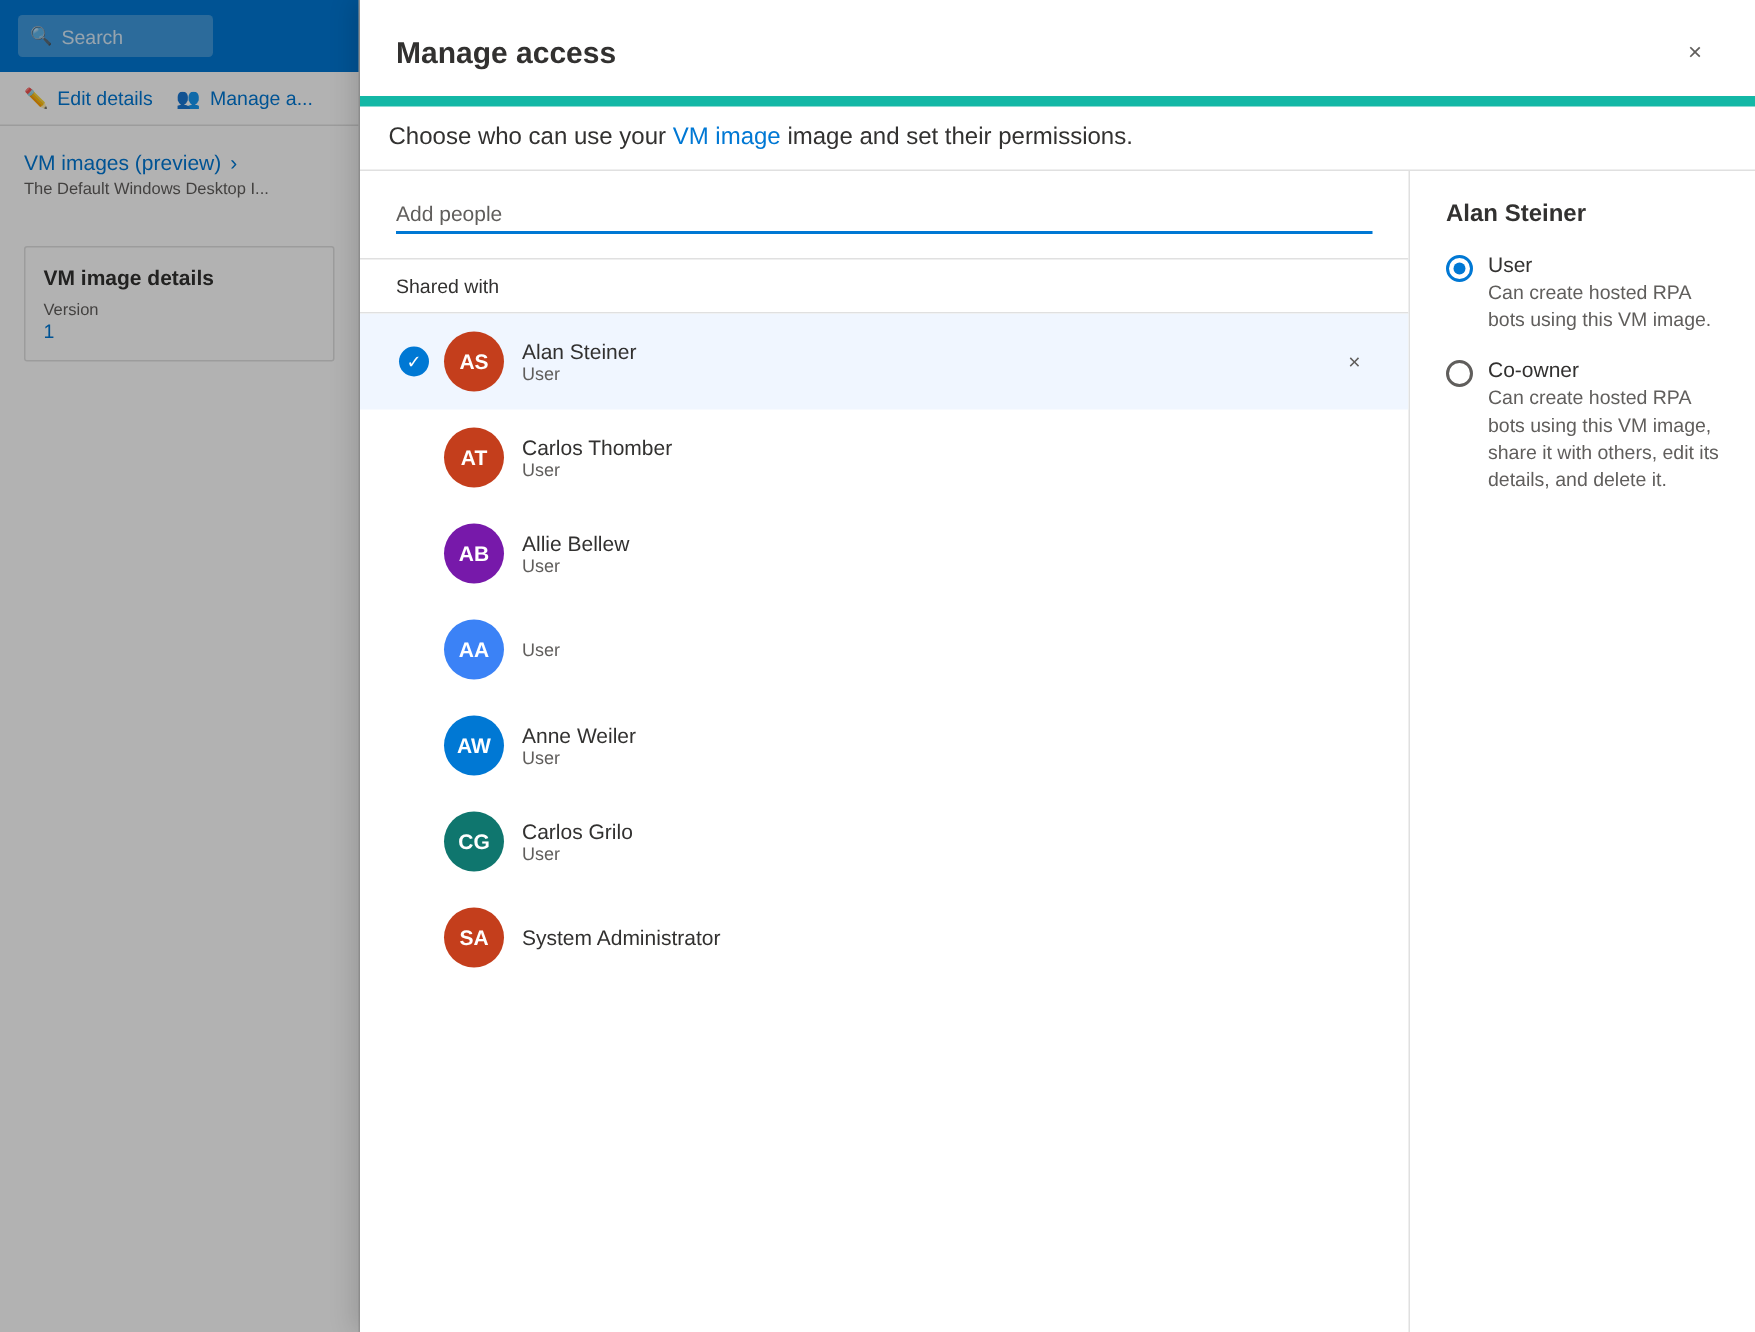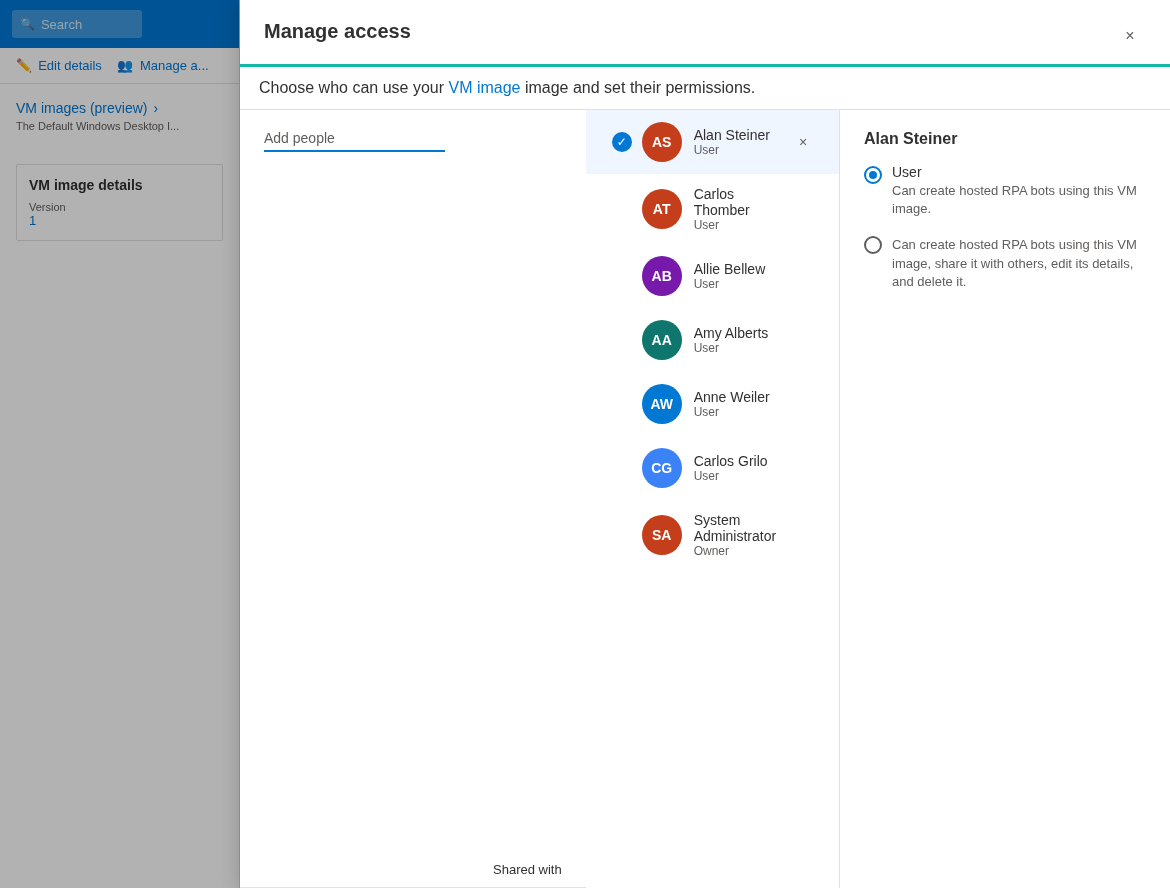--- a/index.html
+++ b/index.html
@@ -118,24 +118,24 @@
       width: 930px;
       height: 888px;
       display: flex;
       flex-direction: column;
       position: relative;
       box-shadow: -4px 0 16px rgba(0,0,0,0.15);
     }
 
     .dialog-header {
       display: flex;
-      align-items: flex-start;
+      align-items: center;
       justify-content: space-between;
       padding: 20px 24px 12px;
-      border-bottom: 3px solid #14b8a6;
+      border-bottom: 7px solid #14b8a6;
     }
 
     .dialog-title {
       font-size: 20px;
       font-weight: 600;
       color: #323130;
     }
 
     .close-btn {
       width: 32px;
@@ -163,23 +163,24 @@
     }
 
     .dialog-body {
       display: flex;
       flex: 1;
       overflow: hidden;
     }
 
     
     .left-panel {
-      width: 600px;
+      width: 700px;
       border-right: 1px solid #e0e0e0;
       display: flex;
+      flex-direction: column;
       overflow: hidden;
     }
 
     .add-people-section {
       padding: 16px 24px;
       border-bottom: 1px solid #e0e0e0;
     }
 
     .add-people-input {
       width: 100%;
@@ -485,70 +486,69 @@
               <div class="check-area"></div>
               <div class="avatar" style="background: rgb(119, 25, 170);">AB</div>
               <div class="person-info">
                 <div class="person-name">Allie Bellew</div>
                 <div class="person-role">User</div>
               </div>
               <button class="remove-btn">×</button>
             </div>
             <div class="person-item">
               <div class="check-area"></div>
-              <div class="avatar" style="background: #0f766e;">AA</div>
-              <div class="person-info">
-                <div class="person-name">Amy Alberts</div>
+              <div class="avatar" style="background: #3b82f6;">AA</div>
+              <div class="person-info">
                 <div class="person-role">User</div>
               </div>
               <button class="remove-btn">×</button>
             </div>
             <div class="person-item">
               <div class="check-area"></div>
               <div class="avatar" style="background: rgb(0, 120, 212);">AW</div>
               <div class="person-info">
                 <div class="person-name">Anne Weiler</div>
                 <div class="person-role">User</div>
               </div>
               <button class="remove-btn">×</button>
             </div>
             <div class="person-item">
               <div class="check-area"></div>
-              <div class="avatar" style="background: #3b82f6;">CG</div>
+              <div class="avatar" style="background: #0f766e;">CG</div>
               <div class="person-info">
                 <div class="person-name">Carlos Grilo</div>
                 <div class="person-role">User</div>
               </div>
               <button class="remove-btn">×</button>
             </div>
             <div class="person-item">
               <div class="check-area"></div>
               <div class="avatar" style="background: rgb(196, 62, 28);">SA</div>
               <div class="person-info">
                 <div class="person-name">System Administrator</div>
-                <div class="person-role">Owner</div>
               </div>
               <button class="remove-btn" style="visibility: hidden;">×</button>
             </div>
           </div>
       </div>
 
       <div class="right-panel">
         <div class="selected-user-name">Alan Steiner</div>
         <div id="permissions-list">
             <div class="permission-option">
               <div class="radio-btn checked"></div>
               <div class="permission-text">
                 <div class="perm-name">User</div>
                 <div class="perm-desc">Can create hosted RPA bots using this VM image.</div>
               </div>
             </div>
             <div class="permission-option">
               <div class="radio-btn unchecked"></div>
               <div class="permission-text">
+                <div class="perm-name">Co-owner</div>
                 <div class="perm-desc">Can create hosted RPA bots using this VM image, share it with others, edit its details, and delete it.</div>
               </div>
             </div>
           </div>
       </div>
 
     </div>
 
 
   </div>

